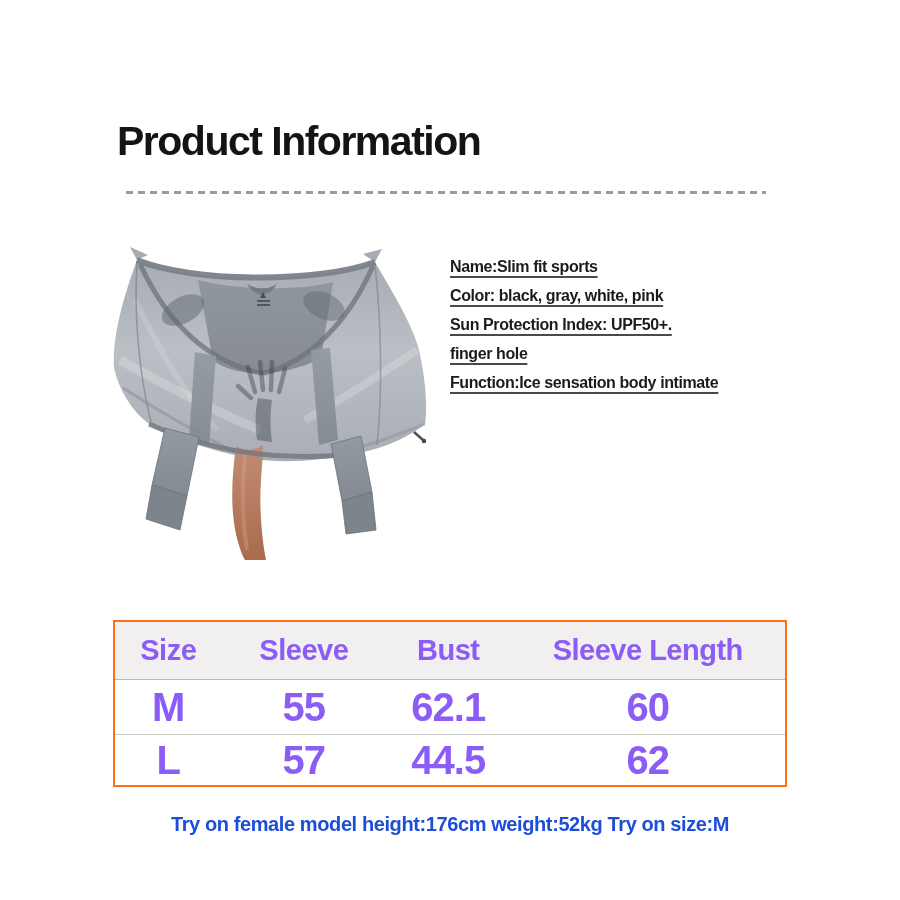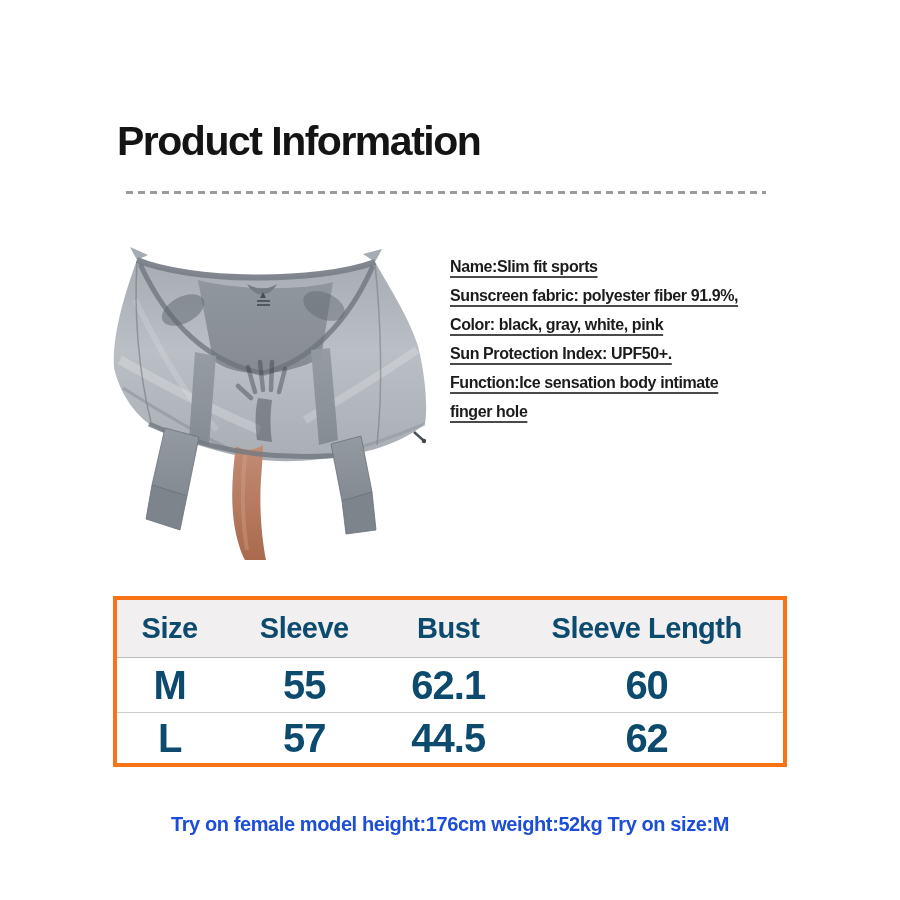--- a/index.html
+++ b/index.html
@@ -21,23 +21,23 @@
     font-size:16px;font-weight:700;letter-spacing:-0.4px;line-height:29px;color:#1b1b1b;
   }
   .detail-line{
     white-space:nowrap;
     text-decoration:underline;
     text-decoration-thickness:1.5px;
     text-underline-offset:4px;
     text-decoration-color:#4a4a4a;
   }
   table.size-table{
-    position:absolute;left:113px;top:596px;width:674px;
-    border-collapse:collapse;table-layout:fixed;text-align:center;color:#0c4a6e;
-    border:4px solid #f97316;
+    position:absolute;left:113px;top:620px;width:674px;
+    border-collapse:collapse;table-layout:fixed;text-align:center;color:#8b5cf6;
+    border:2px solid #f97316;
   }
   table.size-table th{
     background:#f1efef;font-size:29px;font-weight:700;height:57px;
     letter-spacing:-0.5px;border-bottom:1px solid #bdbaba;padding:0;
   }
   table.size-table td{
     font-size:40px;font-weight:700;letter-spacing:-1px;padding:0;background:#ffffff;
   }
   table.size-table tbody tr:nth-child(1) td{height:54px;}
   table.size-table tbody tr:nth-child(2) td{height:50px;border-top:1px solid #cfcccc;}
@@ -142,25 +142,24 @@
 
       <g>
         <path d="M319,192 L328,200" stroke="#4a5057" stroke-width="2.5"></path>
         <circle cx="329" cy="201" r="2.2" fill="#3f454c"></circle>
       </g>
     </svg>
   </div>
 
   <div class="details">
     <div class="detail-line">Name:Slim fit sports</div>
-    <div class="detail-line">Sunscreen fabric: polyester fiber 91.9%,</div>
     <div class="detail-line">Color: black, gray, white, pink</div>
     <div class="detail-line">Sun Protection Index: UPF50+.</div>
+    <div class="detail-line">finger hole</div>
     <div class="detail-line">Function:Ice sensation body intimate</div>
-    <div class="detail-line">finger hole</div>
   </div>
 
   <table class="size-table">
     <colgroup>
       <col style="width:16%">
       <col style="width:24.5%">
       <col style="width:18.5%">
       <col style="width:41%">
     </colgroup>
     <thead>

